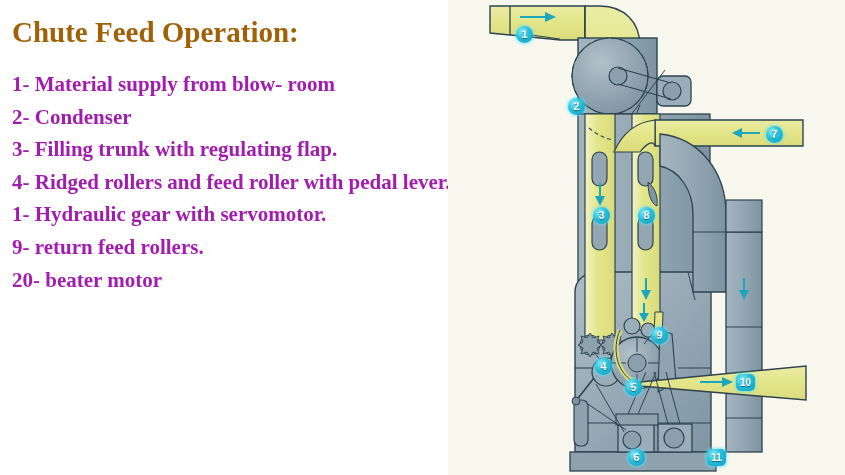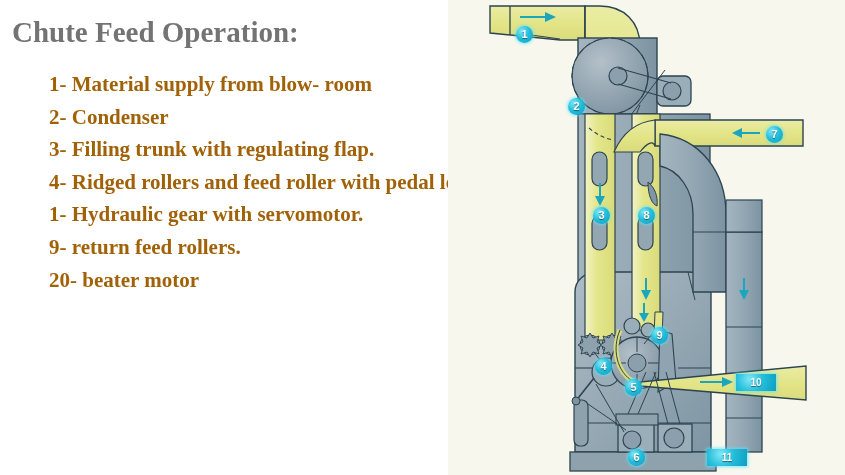--- a/index.html
+++ b/index.html
@@ -15,50 +15,49 @@
     position:absolute;left:0;top:0;width:448px;height:475px;
     background:#ffffff;
     box-sizing:border-box;
   }
   #diagram-panel{
     position:absolute;left:448px;top:0;width:397px;height:475px;
     background:#f7f7ee;
   }
   #page-title{
     position:absolute;left:12px;top:16px;
-    font-size:29px;font-weight:bold;color:#737373;
+    font-size:29px;font-weight:bold;color:#a16207;
     letter-spacing:0px;white-space:nowrap;
     font-family:"Liberation Serif", serif;
   }
   #legend-list{
     position:absolute;left:12px;top:68px;width:436px;
     margin:0;padding:0;list-style:none;
   }
   #legend-list li{
-    font-size:21px;font-weight:bold;color:#a16207;
+    font-size:21px;font-weight:bold;color:#a21caf;
     line-height:32.6px;white-space:nowrap;
     font-family:"Liberation Serif", serif;
-    margin-left:37px;
   }
 
   
   #diagram-svg{position:absolute;left:0;top:0;width:845px;height:475px;}
 
   
   .badge{
     position:absolute;
     width:17px;height:17px;border-radius:50%;
     background:radial-gradient(circle at 34% 30%, #7fe8f7 0%, #25bedb 45%, #0e9ec0 100%);
     box-shadow:0 0 3px 1px rgba(90,230,255,.75);
     color:#ffffff;font-family:"Liberation Sans", sans-serif;
     font-size:11px;font-weight:bold;line-height:17px;text-align:center;
     text-shadow:0 1px 1px rgba(0,40,60,.6);
     box-sizing:border-box;
   }
-  .badge.wide{width:40px;font-size:10px;line-height:17px;border-radius:0;}
+  .badge.wide{width:19px;font-size:10px;line-height:17px;border-radius:5px;}
 </style>
 </head>
 <body>
 
 <div id="stage">
 
   <div id="text-panel">
     <div id="page-title">Chute Feed Operation:</div>
     <ul id="legend-list">
       <li>1- Material supply from blow- room</li>

